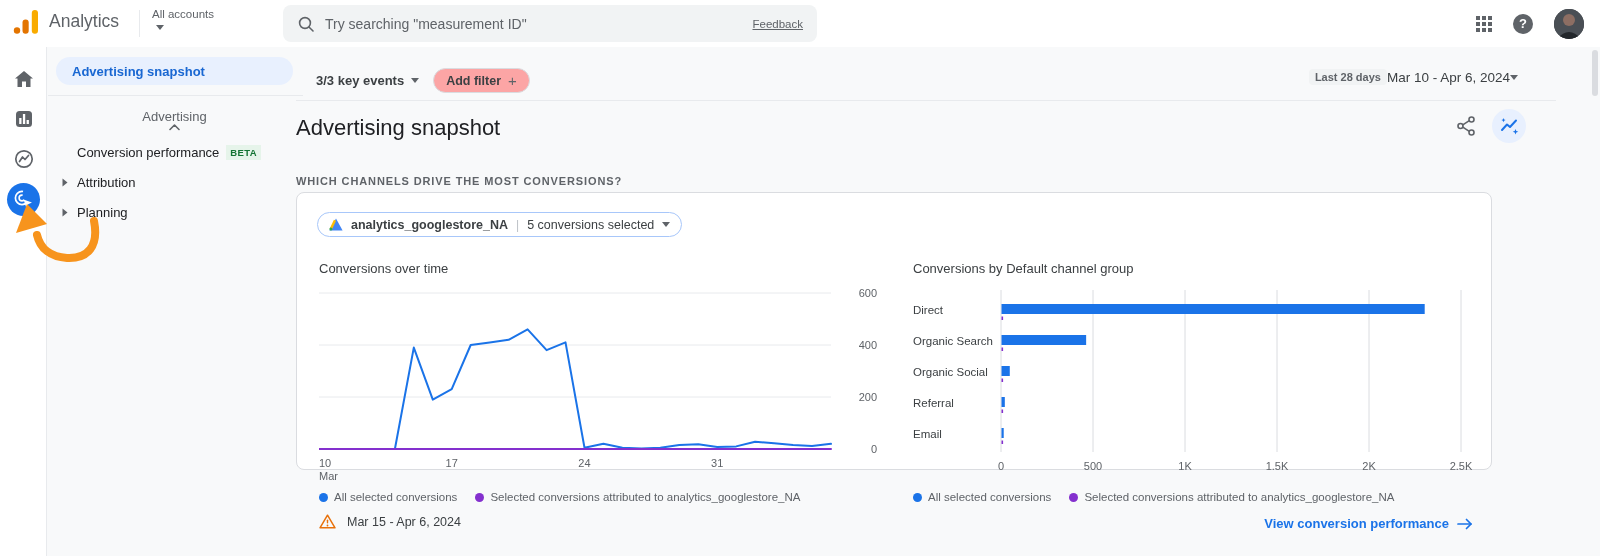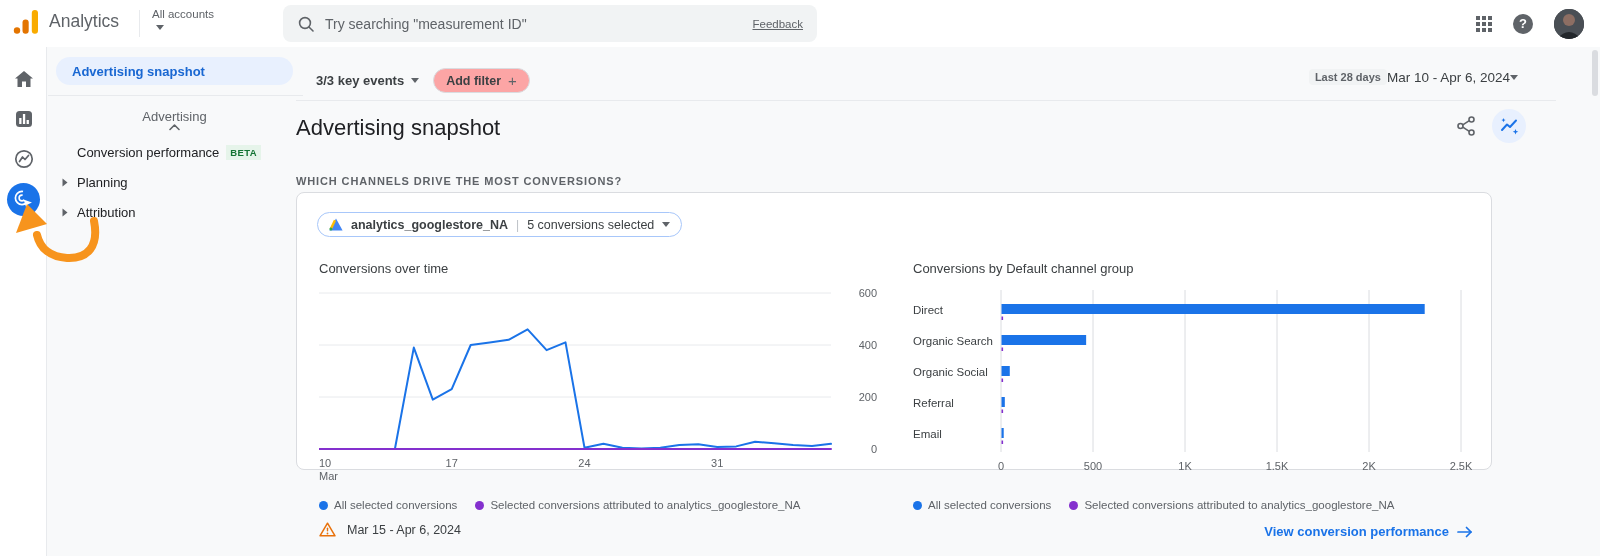--- a/index.html
+++ b/index.html
@@ -61,21 +61,21 @@
   .card { position:absolute; left:296px; top:192px; width:1196px; height:278px; background:#fff; border:1px solid #dadce0; border-radius:8px; }
   .selector-pill { position:absolute; left:20px; top:19px; height:25px; display:inline-flex; align-items:center; gap:8px; border:1px solid #a8c7fa; border-radius:13px; padding:0 11px; background:#fff; cursor:pointer; }
   .selector-pill .prop { font-size:12.5px; font-weight:bold; color:#3c4043; }
   .selector-pill .sep { color:#bdc1c6; font-size:12px; }
   .selector-pill .sel { font-size:12.5px; color:#3c4043; }
   .chart-col { position:absolute; top:68px; width:560px; }
   .chart-col.left { left:22px; }
   .chart-col.right { left:616px; }
   .chart-title { font-size:13px; color:#3c4043; height:16px; }
   .chart-svg { display:block; margin-top:7px; }
-  .legend-row { display:flex; align-items:center; gap:18px; margin-top:10px; }
+  .legend-row { display:flex; align-items:center; gap:18px; margin-top:2px; }
   .legend-item { display:flex; align-items:center; gap:6px; }
   .legend-item .dot { width:9px; height:9px; border-radius:50%; }
   .legend-item .lab { font-size:11.5px; color:#5f6368; }
   .warning-row { display:flex; align-items:center; gap:11px; margin-top:11px; }
   .warning-row .txt { font-size:12.5px; color:#3c4043; }
   .footer-link-row { margin-top:13px; display:flex; justify-content:flex-end; align-items:center; }
   .view-link { display:flex; align-items:center; gap:8px; font-size:13px; font-weight:bold; color:#1a73e8; cursor:pointer; }
 
   .scroll-thumb { position:absolute; right:2px; top:50px; width:6px; height:46px; background:#dadce0; border-radius:3px; }
 </style>
@@ -172,27 +172,27 @@
       </svg>
     </div>
     <div class="nav-item" style="margin-top:6px;">
       <span>Conversion performance</span>
       <span class="beta-badge">BETA</span>
     </div>
     <div class="nav-item">
       <svg class="tri" width="6" height="9" viewBox="0 0 6 9">
         <polygon points="0.5,0.5 0.5,8.5 5.5,4.5" fill="#5f6368"></polygon>
       </svg>
-      <span>Planning</span>
+      <span>Attribution</span>
     </div>
     <div class="nav-item">
       <svg class="tri" width="6" height="9" viewBox="0 0 6 9">
         <polygon points="0.5,0.5 0.5,8.5 5.5,4.5" fill="#5f6368"></polygon>
       </svg>
-      <span>Attribution</span>
+      <span>Planning</span>
     </div>
   </div>
 
   <svg class="annotation-arrow" width="140" height="130" viewBox="0 0 140 130">
     <path d="M 94 61 C 99 86, 88 99, 67 98 C 50 97, 40 88, 37 75" fill="none" stroke="#f7941d" stroke-width="8" stroke-linecap="round"></path>
     <polygon points="27,44 16,73 47,64" fill="#f7941d"></polygon>
   </svg>
 
   <div class="controls-left">
     <div class="key-events">

